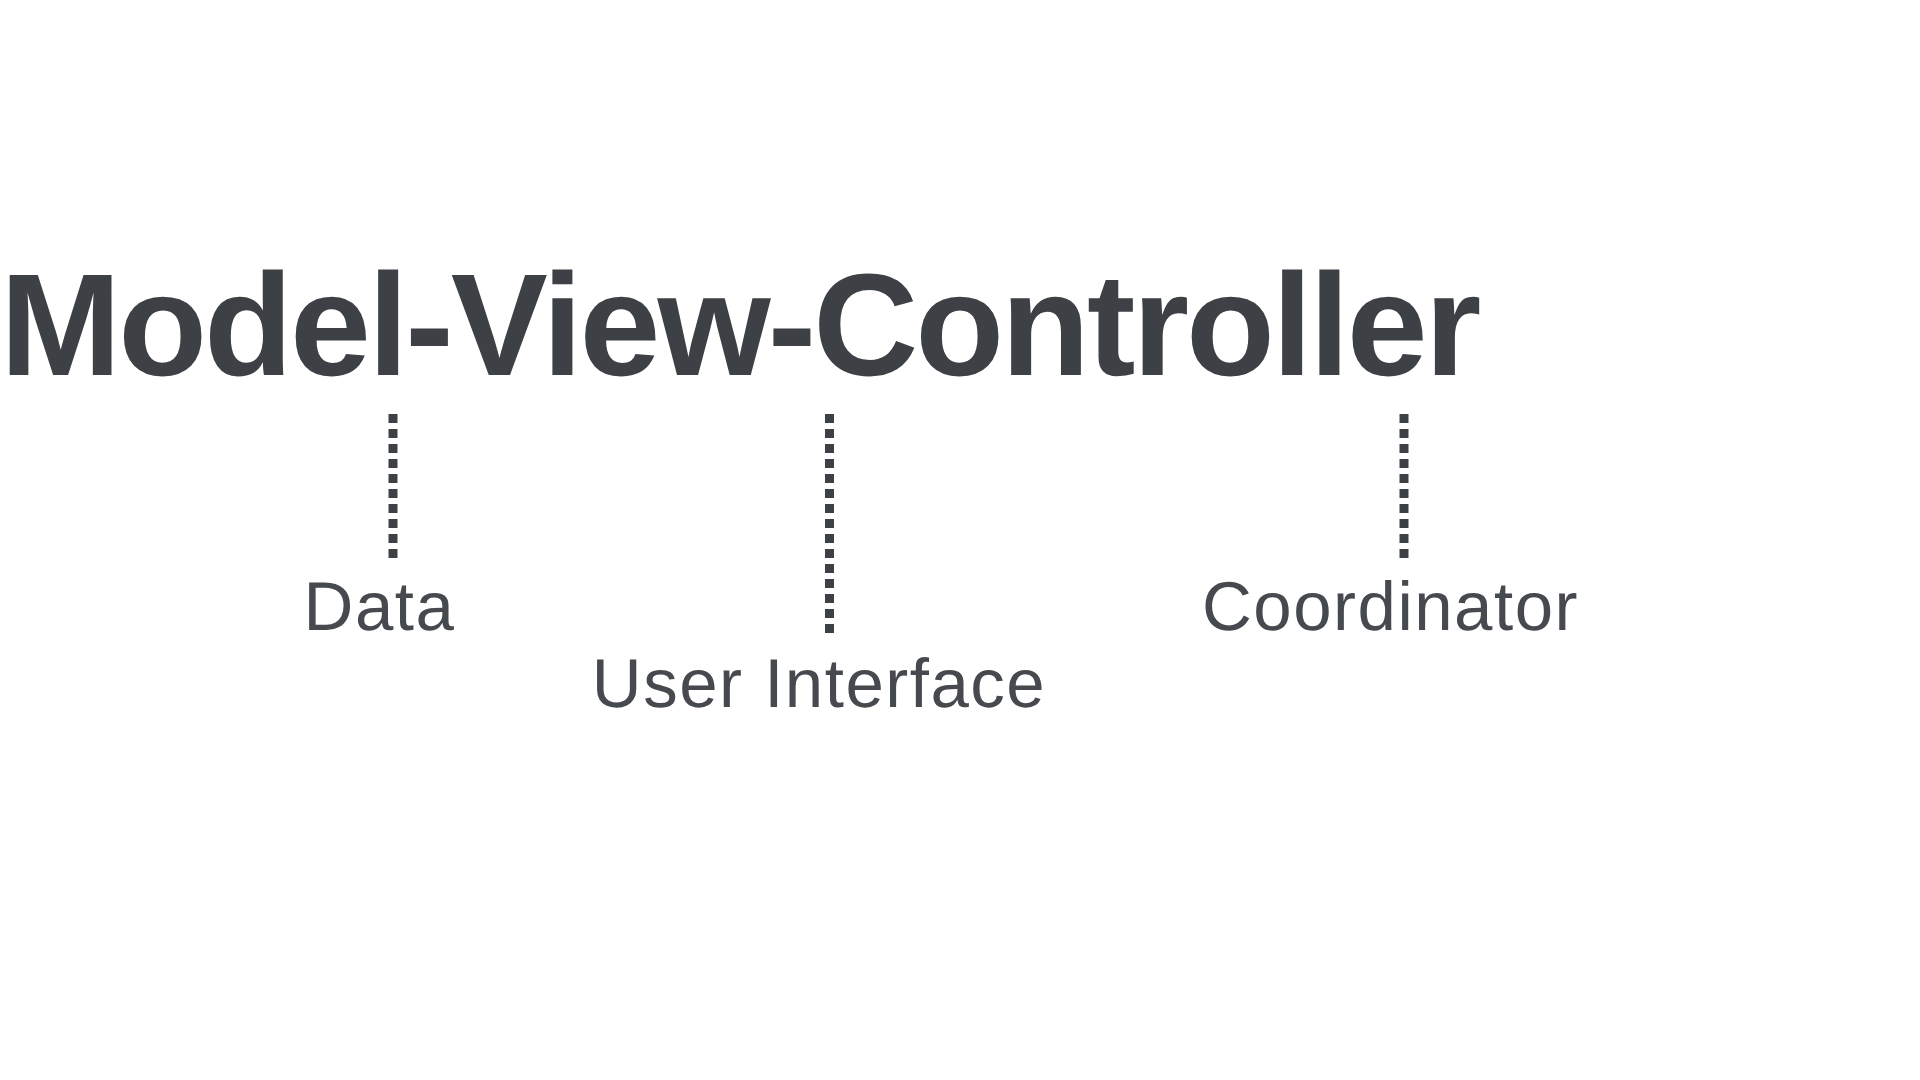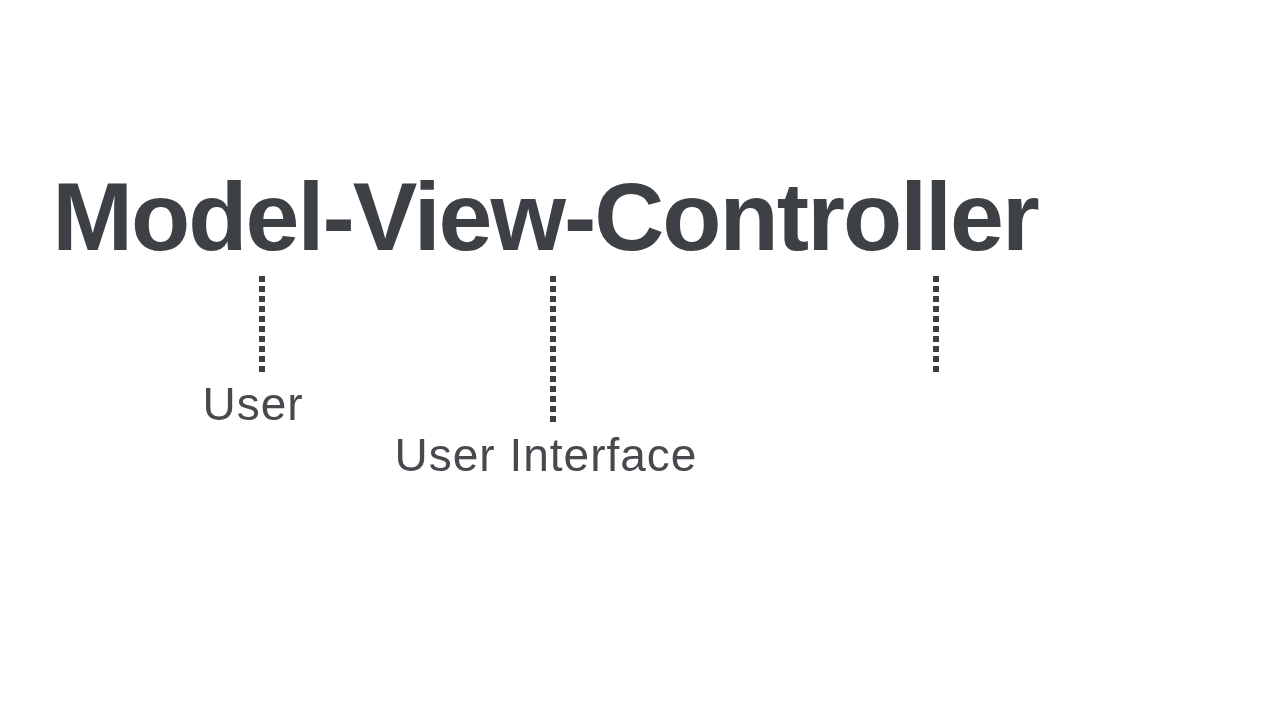--- a/index.html
+++ b/index.html
@@ -19,21 +19,20 @@
     position: relative;
     width: 1280px;
     height: 720px;
     background: var(--background);
   }
   .diagram-title {
     position: absolute;
     left: 0;
     top: 168px;
     width: 1090px;
-    text-align: center;
     font-size: 97px;
     line-height: 1.0;
     font-weight: 700;
     letter-spacing: -2px;
     color: var(--ink);
     white-space: nowrap;
   }
   .connector {
     position: absolute;
     width: 6px;
@@ -68,18 +67,19 @@
 <div class="canvas">
 
   <h1 class="diagram-title">Model-View-Controller</h1>
 
   <div class="connector c-model"></div>
 
   <div class="connector c-view"></div>
 
   <div class="connector c-controller"></div>
 
-  <div class="term-label label-model">User</div>
+  <div class="term-label label-model">Data</div>
 
   <div class="term-label label-view">User Interface</div>
 
+  <div class="term-label label-controller">Coordinator</div>
 
 </div>
 
 </body></html>

